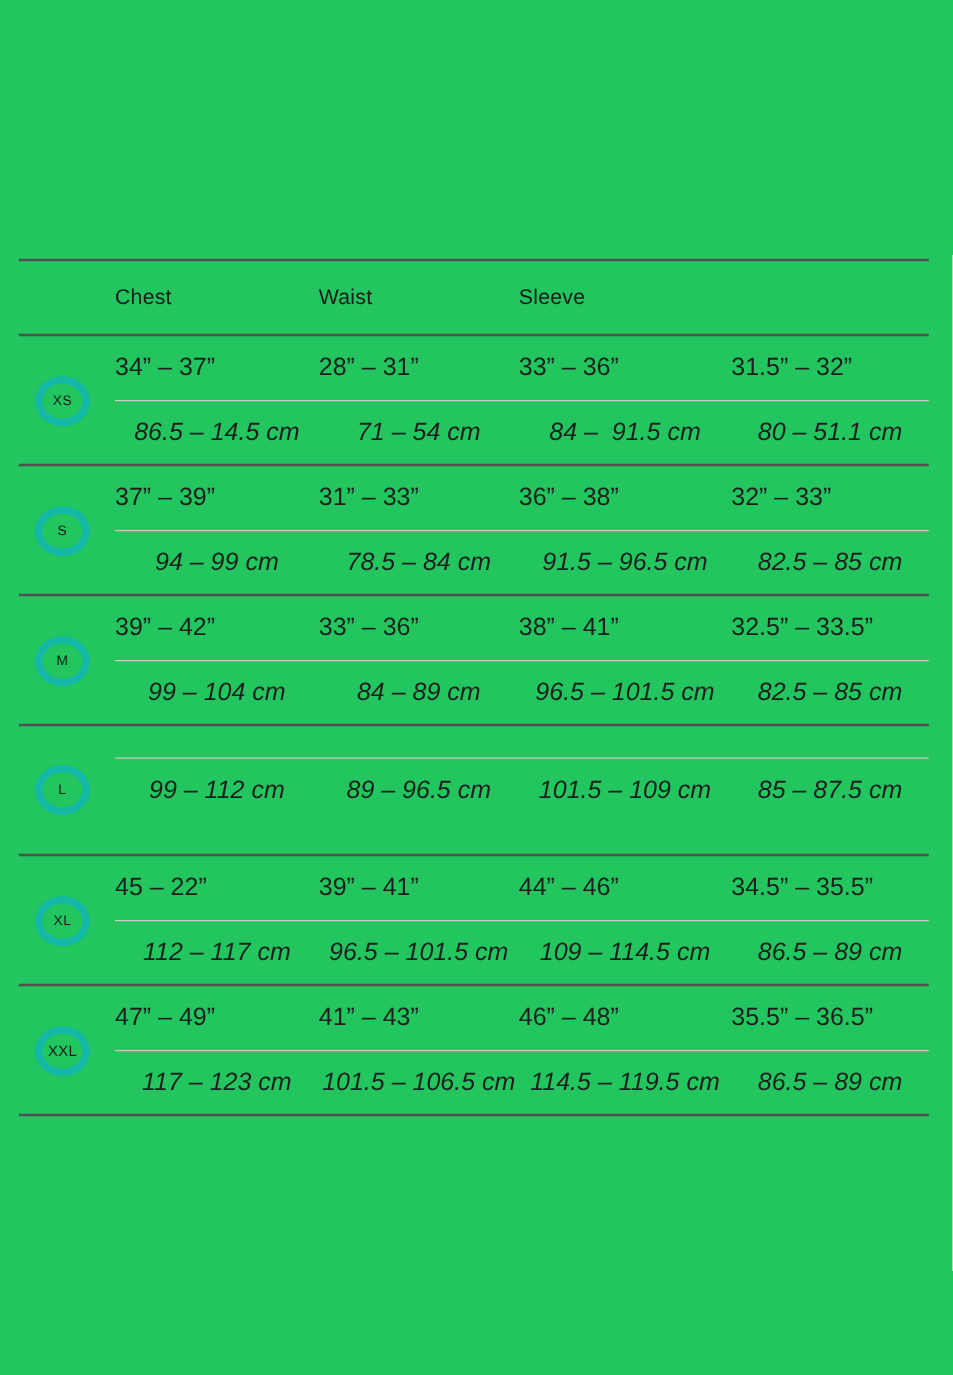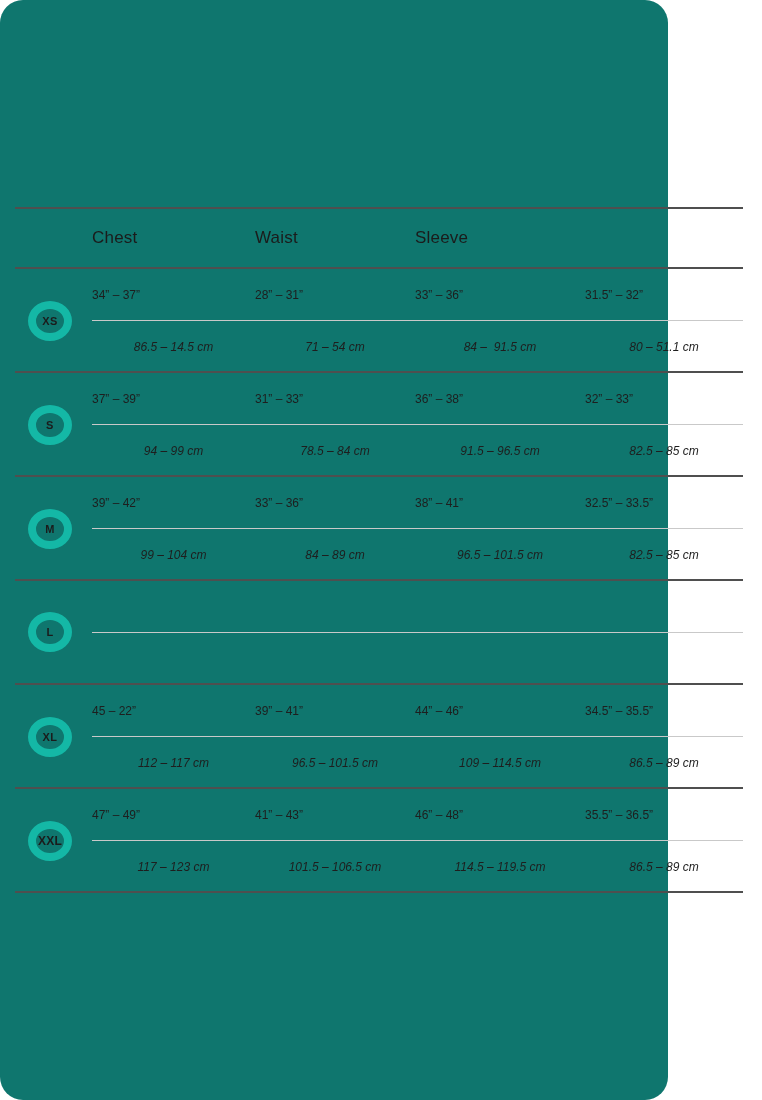--- a/index.html
+++ b/index.html
@@ -2,21 +2,21 @@
 <html><head>
 <meta charset="utf-8">
 <style>
   * { margin: 0; padding: 0; box-sizing: border-box; }
   html, body {
     width: 762px; height: 1100px;
     background: #ffffff;
     font-family: "Liberation Sans", sans-serif;
     color: #1e1e1e;
   }
-  .page { position: relative; width: 668px; height: 1100px; background: #0f766e; border-radius: 23px; }
+  .page { position: relative; width: 762px; height: 1100px; background: #22c55e; }
   .table {
     position: absolute;
     top: 207px; left: 15px;
     width: 728px;
     border-top: 2px solid #4f4f4f;
     border-bottom: 2px solid #4f4f4f;
   }
   .header-row {
     display: grid;
     grid-template-columns: 77px 163px 160px 170px 1fr;
@@ -31,37 +31,36 @@
   }
   .size-row {
     display: grid;
     grid-template-columns: 77px 1fr;
     border-top: 2px solid #4f4f4f;
     height: 104px;
   }
   .badge-cell { display: flex; align-items: center; justify-content: flex-start; padding-left: 13px; }
   .badge {
     width: 44px; height: 40px;
-    border: 8px solid #14b8a6;
+    border: 6px solid #14b8a6;
     border-radius: 50%;
     display: flex; align-items: center; justify-content: center;
     font-size: 11px;
     letter-spacing: 0.5px;
     color: #1b1b1b;
-    font-weight: bold;
   }
   .badge.small { font-size: 12px; letter-spacing: 0.2px; }
   .measures { display: flex; flex-direction: column; justify-content: center; }
   .sub-row {
     display: grid;
     grid-template-columns: 163px 160px 170px 1fr;
     align-items: center;
     height: 51px;
   }
-  .sub-row .cell { font-size: 12px; color: #1e1e1e; white-space: pre; }
+  .sub-row .cell { font-size: 20px; color: #1e1e1e; white-space: pre; }
   .sub-row.cm .cell { font-style: italic; text-align: center; }
   .light-divider { height: 1px; background: #c9c9c9; width: 100%; }
 </style>
 </head>
 <body>
 
 <div class="page">
   <div class="table">
 
     <div class="header-row">
@@ -133,20 +132,26 @@
         </div>
       </div>
     </div>
 
     <div class="size-row">
       <div class="badge-cell">
         <div class="badge">L</div>
       </div>
       <div class="measures">
         <div class="light-divider"></div>
+        <div class="sub-row cm">
+          <div class="cell">99 – 112 cm</div>
+          <div class="cell">89 – 96.5 cm</div>
+          <div class="cell">101.5 – 109 cm</div>
+          <div class="cell">85 – 87.5 cm</div>
+        </div>
       </div>
     </div>
 
     <div class="size-row">
       <div class="badge-cell">
         <div class="badge">XL</div>
       </div>
       <div class="measures">
         <div class="sub-row in">
           <div class="cell">45 – 22”</div>

